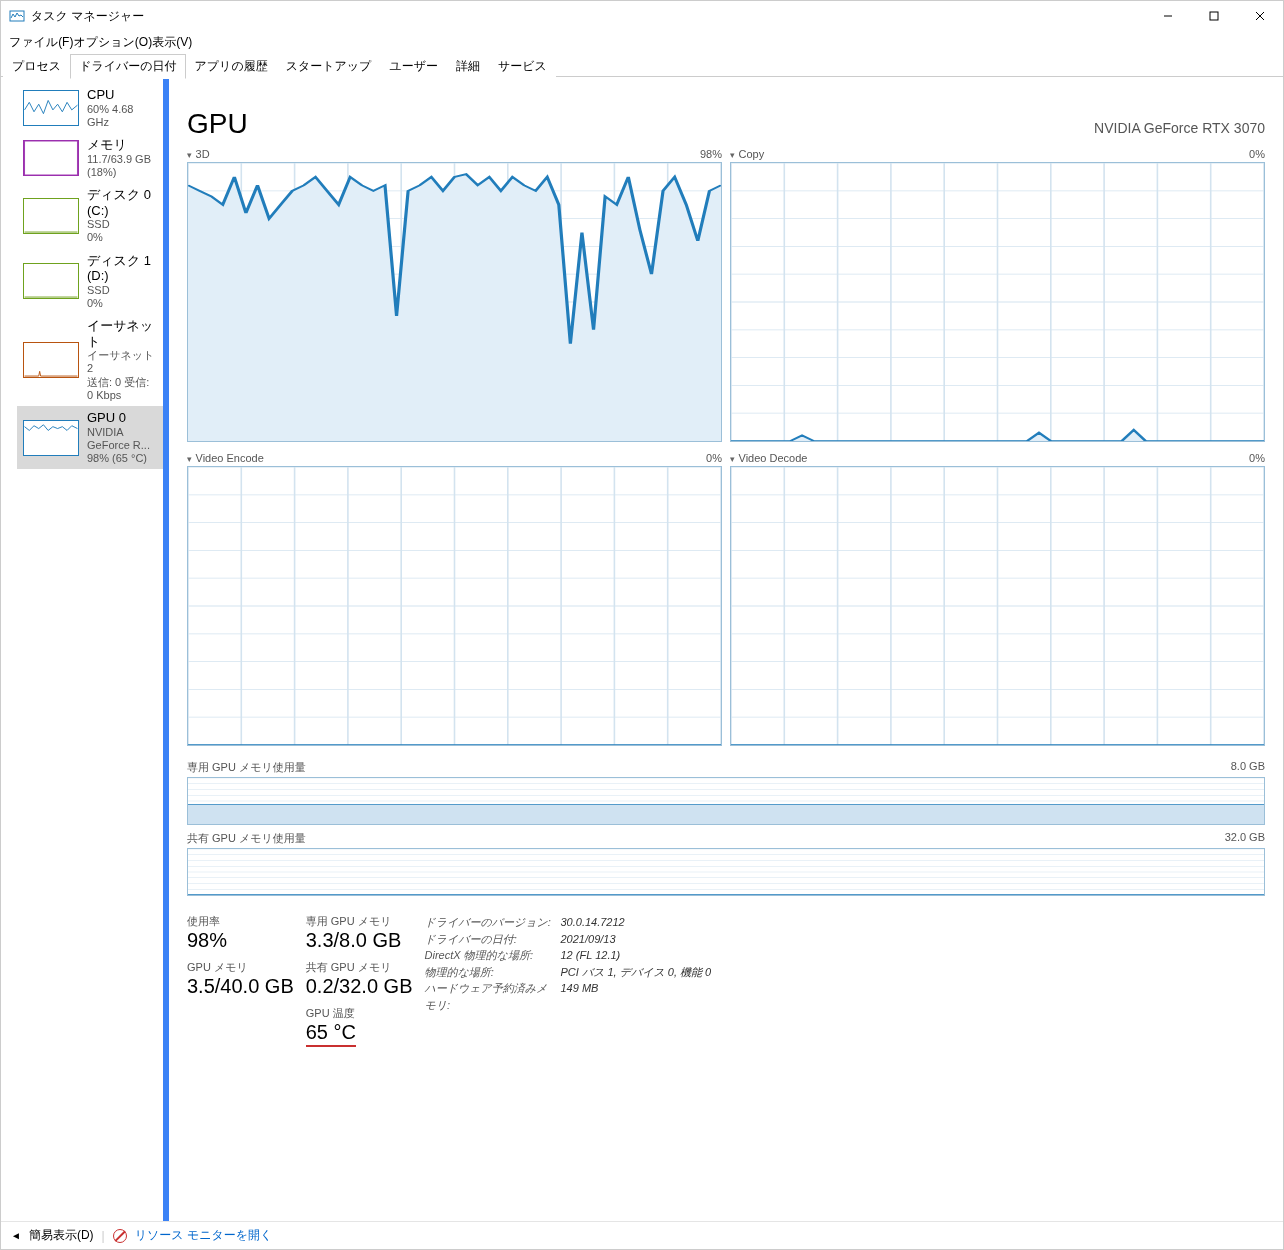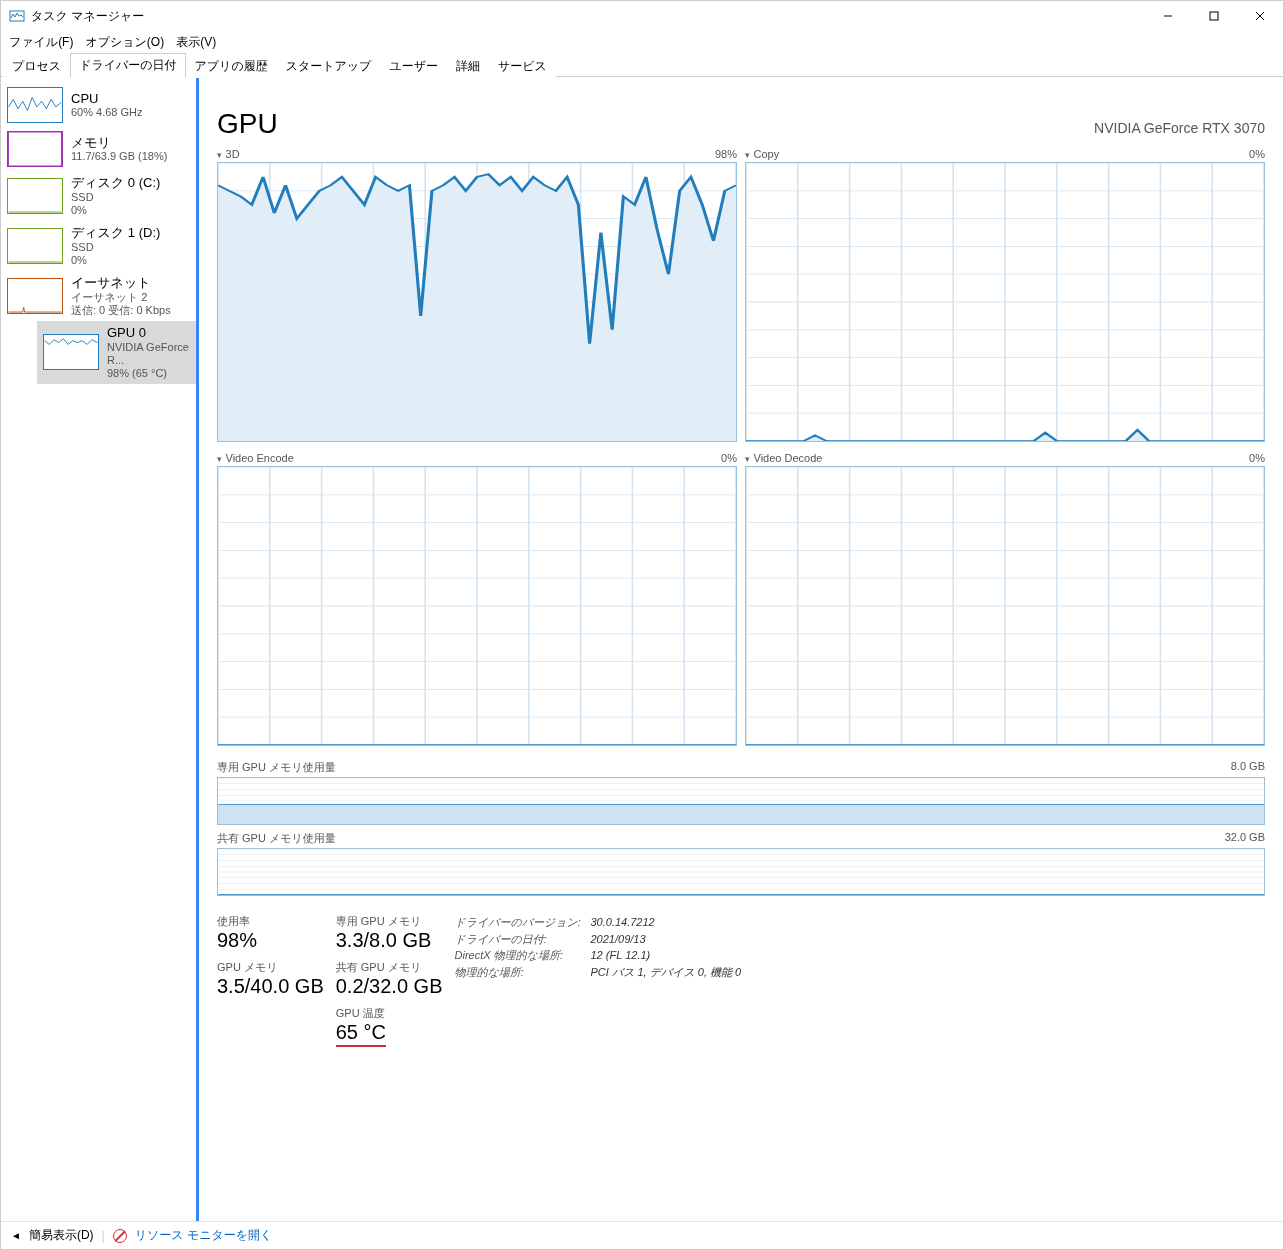--- a/index.html
+++ b/index.html
@@ -25,30 +25,29 @@
   margin-right: 6px;
   display: inline-flex; align-items: center; justify-content: center;
 }
 .titlebar-title { font-size: 12px; }
 .titlebar-controls { margin-left: auto; display: flex; }
 .tc-btn { width: 46px; height: 30px; display: flex; align-items: center; justify-content: center; color: #444; }
 .menubar {
   height: 22px;
   display: flex;
   align-items: center;
-  gap: 12px;
   padding-left: 8px;
   font-size: 12px;
   color: #000;
 }
 .menubar span { cursor: default; }
 .tabbar {
   height: 24px;
   display: flex;
-  align-items: center;
+  align-items: flex-start;
   border-bottom: 1px solid #ccc;
   padding-left: 2px;
   gap: 0;
   font-size: 12px;
 }
 .tab {
   padding: 3px 8px;
   border: 1px solid transparent;
   border-bottom: none;
   cursor: default;
@@ -59,35 +58,35 @@
 .tab.active {
   border-color: #ccc;
   background: #fff;
   border-bottom: 1px solid #fff;
 }
 .body {
   display: flex;
   height: calc(100% - 30px - 22px - 24px - 28px);
 }
 .sidebar {
-  width: 198px;
-  border-right: 3px solid #3b82f6;
+  width: 168px;
+  border-right: 6px solid #3b82f6;
   padding-top: 6px;
   overflow-y: auto;
+  padding-left: 16px;
 }
 .side-item {
   display: flex;
   align-items: center;
   gap: 8px;
   padding: 4px 6px;
   cursor: default;
 }
 .side-item.selected {
   background: #d9d9d9;
-  margin-left: 36px;
 }
 .side-thumb {
   width: 56px; height: 36px;
   border: 1px solid #217dbb;
   background: #fff;
   position: relative;
   flex-shrink: 0;
 }
 .side-thumb svg { width: 100%; height: 100%; display: block; }
 .side-text { display: flex; flex-direction: column; line-height: 1.2; }
@@ -531,20 +530,24 @@
             <div>2021/09/13</div>
           </div>
           <div class="row">
             <div class="k">DirectX 物理的な場所:</div>
             <div>12 (FL 12.1)</div>
           </div>
           <div class="row">
             <div class="k">物理的な場所:</div>
             <div>PCI バス 1, デバイス 0, 機能 0</div>
           </div>
+          <div class="row">
+            <div class="k">ハードウェア予約済みメモリ:</div>
+            <div>149 MB</div>
+          </div>
         </div>
     </div>
   </div>
 </div>
 
 <div class="statusbar">
   <span class="chev-icon">◄</span>
   <span>簡易表示(D)</span>
   <span class="sep">|</span>
   <span class="forbid-icon"></span>

